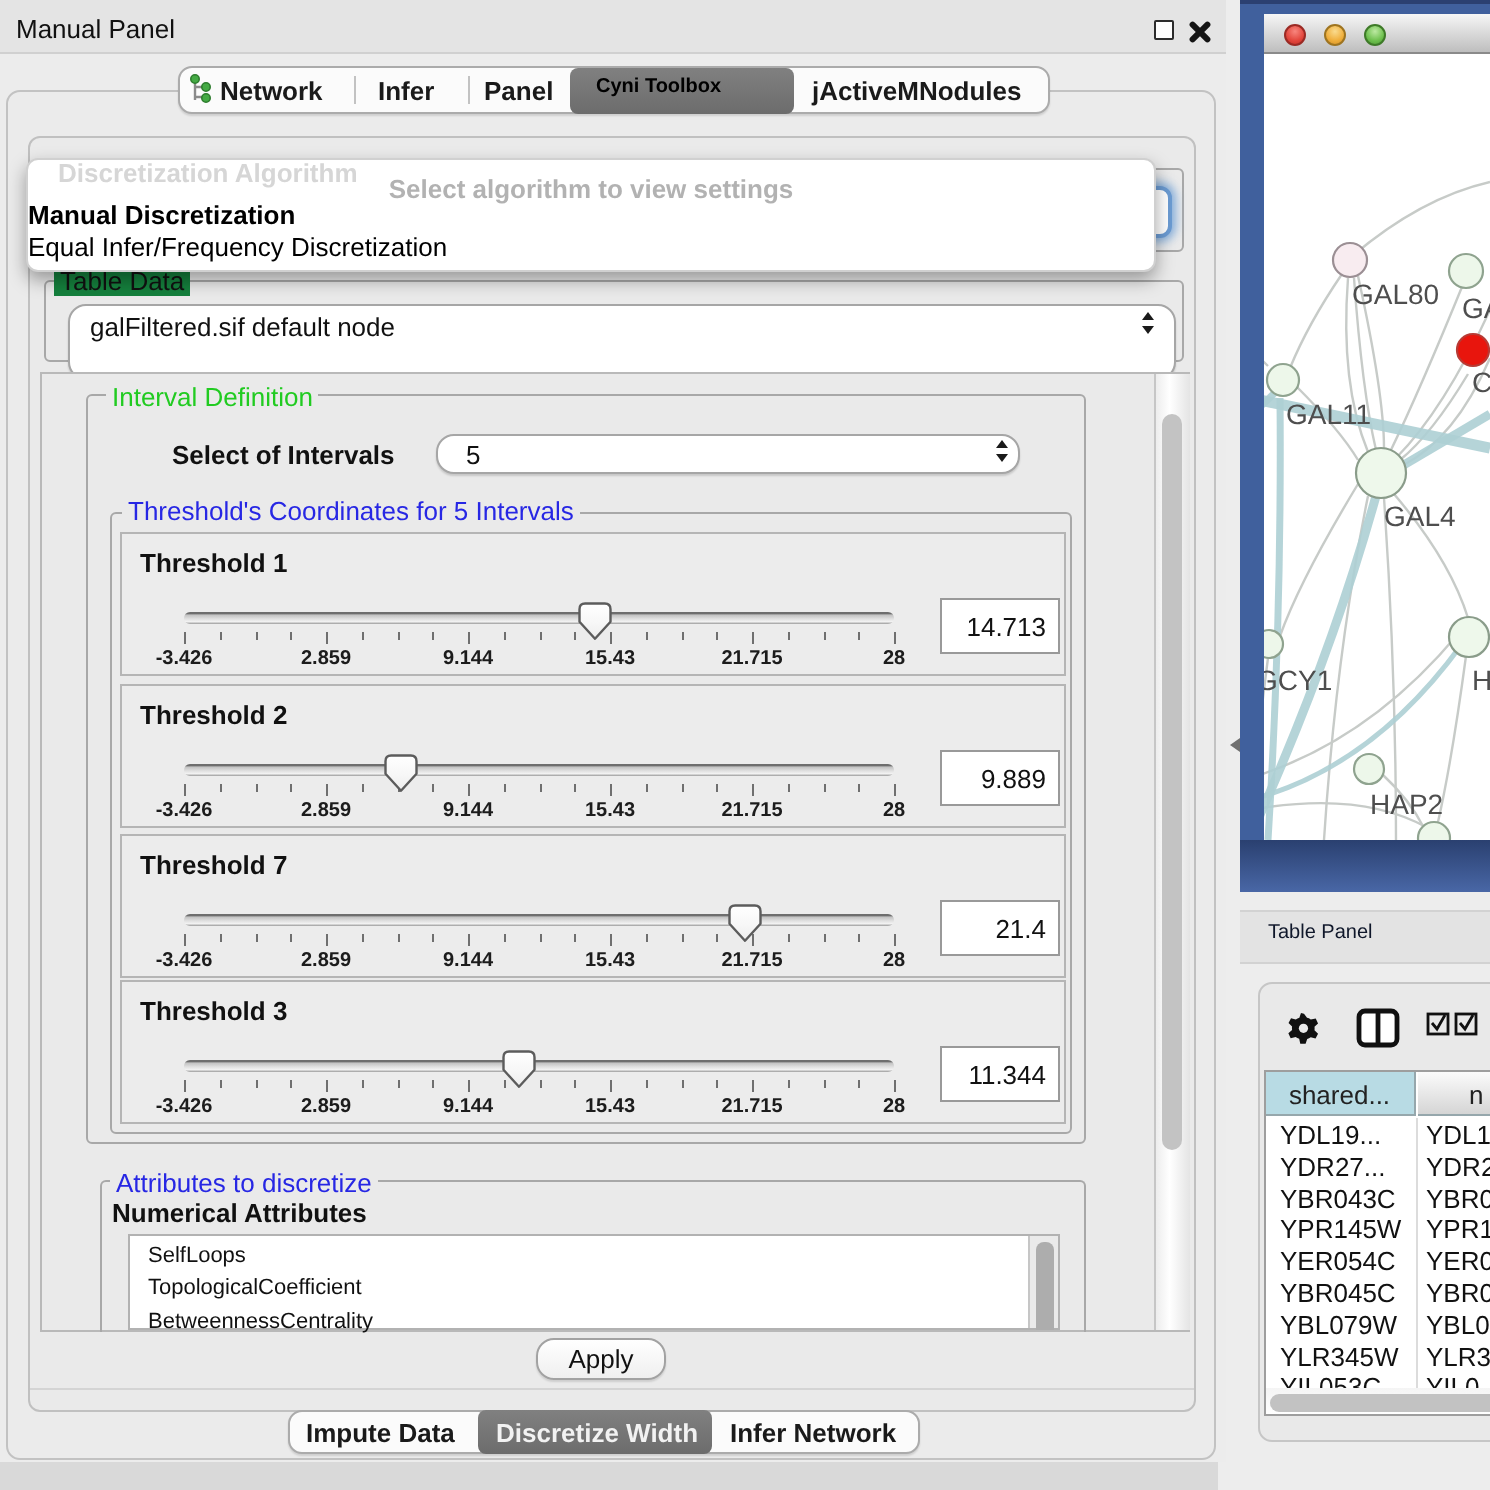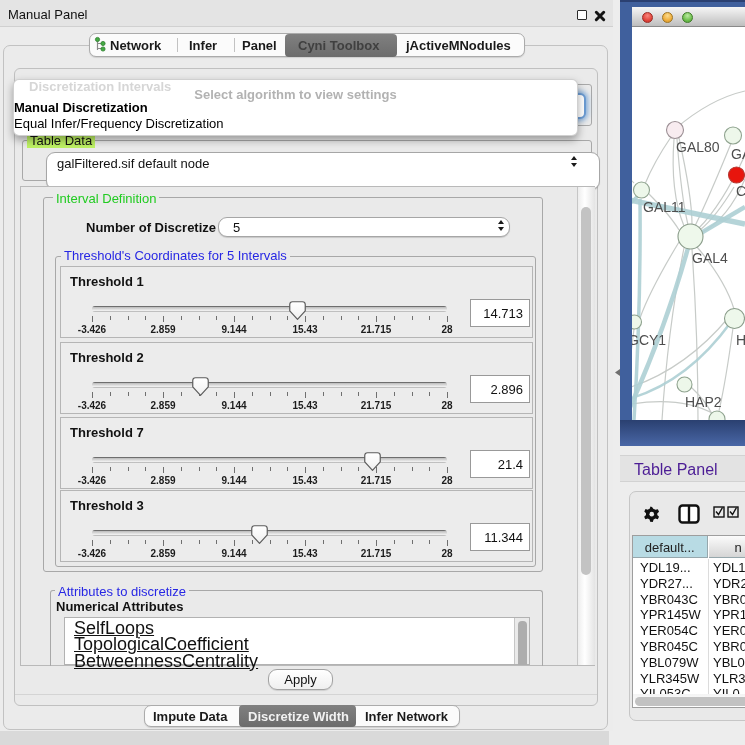--- a/index.html
+++ b/index.html
@@ -47,47 +47,47 @@
   <circle cx="3.5" cy="3.5" r="2.1" fill="#44AA44" stroke="#2e7d2e" stroke-width="0.8"></circle>
   <circle cx="9" cy="7.5" r="2.1" fill="#44AA44" stroke="#2e7d2e" stroke-width="0.8"></circle>
   <circle cx="9" cy="13" r="2.1" fill="#44AA44" stroke="#2e7d2e" stroke-width="0.8"></circle>
 </svg>
 <div class="abs" style="left:110px;top:38px;font-size:13px;font-weight:bold;color:#1a1a1a;">Network</div>
 <div class="abs seg-sep" style="left:177px;top:38px;"></div>
 <div class="abs" style="left:189px;top:38px;font-size:13px;font-weight:bold;color:#1a1a1a;">Infer</div>
 <div class="abs seg-sep" style="left:234px;top:38px;"></div>
 <div class="abs" style="left:242px;top:38px;font-size:13px;font-weight:bold;color:#1a1a1a;">Panel</div>
 <div class="abs" style="left:285px;top:33.5px;width:112px;height:23px;background:linear-gradient(180deg,#808080,#6c6c6c);border-radius:4px;"></div>
-<div class="abs" style="left:298px;top:38px;font-size:13px;font-weight:bold;color:#404040;">Cyni Toolbox</div>
+<div class="abs" style="left:298px;top:38px;font-size:10px;font-weight:bold;color:#000000;">Cyni Toolbox</div>
 <div class="abs" style="left:406px;top:38px;font-size:13px;font-weight:bold;color:#1a1a1a;">jActiveMNodules</div>
 
 <div class="abs" style="left:14px;top:68px;width:584px;height:638px;background:#EAEAEA;border:1px solid #C0C0C0;border-radius:6px;"></div>
 
 <div class="grp" style="left:22px;top:84px;width:570px;height:42px;"></div>
 <div class="abs" style="left:28px;top:93px;width:558px;height:26px;background:#fff;border:2px solid #6B9BD2;border-radius:6px;box-shadow:0 0 5px 2px rgba(100,155,215,0.75);"></div>
 
 <div class="grp" style="left:22px;top:140px;width:570px;height:41px;"></div>
-<div class="grp-title" style="left:27px;top:133px;background:#bef264;color:#111;">Table Data</div>
-<div class="combo" style="left:46px;top:152px;width:554px;height:38px;">
+<div class="grp-title" style="left:27px;top:133px;background:#15803d;color:#111;">Table Data</div>
+<div class="combo" style="left:34px;top:152px;width:554px;height:38px;">
   <span style="position:absolute;left:10px;top:3px;">galFiltered.sif default node</span>
 </div>
 <div class="combo-arrows" style="left:569px;top:156px;">
     <div class="tri-up"></div>
     <div class="tri-dn"></div>
   </div>
 
 <div class="abs" style="left:20px;top:186px;width:575px;height:480px;background:#EAEAEA;border:1px solid #B9B9B9;"></div>
 
 <div class="abs" style="left:577px;top:187px;width:18px;height:478px;background:linear-gradient(90deg,#ededed,#ffffff 40%,#e4e4e4);border-left:1px solid #C6C6C6;"></div>
 <div class="abs" style="left:581px;top:207px;width:10px;height:368px;background:#C3C3C3;border-radius:5px;"></div>
 
 <div class="grp" style="left:43px;top:197px;width:500px;height:375px;"></div>
 <div class="grp-title" style="left:53px;top:191px;background:#EAEAEA;color:#21CB21;">Interval Definition</div>
 
-<div class="abs" style="left:86px;top:220px;font-size:13px;font-weight:bold;color:#111;">Number of Discretize</div>
+<div class="abs" style="left:86px;top:220px;font-size:13px;font-weight:bold;color:#111;">Select of Intervals</div>
 <div class="combo" style="left:218px;top:217px;width:292px;height:20px;">
   <span style="position:absolute;left:14px;top:2px;">5</span>
 </div>
 <div class="combo-arrows" style="left:496px;top:220px;">
     <div class="tri-up"></div>
     <div class="tri-dn"></div>
   </div>
 
 <div class="grp" style="left:55px;top:256px;width:481px;height:311px;"></div>
 <div class="grp-title" style="left:61px;top:248px;background:#EAEAEA;color:#2727E4;">Threshold's Coordinates for 5 Intervals</div>
@@ -167,21 +167,21 @@
     <svg style="position:absolute;left:131.2px;top:33.5px;" width="17" height="20" viewBox="0 0 17 20">
      <path d="M3.6 0.75 L13.4 0.75 Q16.25 0.75 16.25 3.6 L16.25 9.9 L8.5 18.4 L0.75 9.9 L0.75 3.6 Q0.75 0.75 3.6 0.75 Z" fill="url(#tg)" stroke="#5c5c5c" stroke-width="1.2" stroke-linejoin="round"></path>
      <defs>
         <linearGradient id="tg" x1="0" y1="0" x2="0" y2="1">
        <stop offset="0" stop-color="#ffffff"></stop>
           <stop offset="0.55" stop-color="#f7f7f7"></stop>
           <stop offset="1" stop-color="#ededed"></stop>
      </linearGradient>
       </defs>
     </svg>
-    <div class="vfield">2.896</div>
+    <div class="vfield">9.889</div>
   </div>
 <div class="tbox" style="top:417px;height:72px;">
     <b>Threshold 7</b>
     <div class="track" style="top:39px;"></div>
     <div class="tick" style="left:31.0px;top:49px;height:6px;"></div>
     <div class="tick" style="left:48.8px;top:49px;height:4px;"></div>
     <div class="tick" style="left:66.5px;top:49px;height:4px;"></div>
     <div class="tick" style="left:84.3px;top:49px;height:4px;"></div>
     <div class="tick" style="left:102.0px;top:49px;height:6px;"></div>
     <div class="tick" style="left:119.8px;top:49px;height:4px;"></div>
@@ -260,21 +260,21 @@
     </svg>
     <div class="vfield">11.344</div>
   </div>
 
 <div class="abs" style="left:50px;top:590px;width:493px;height:76px;border:1px solid #A8A8A8;border-bottom:none;border-radius:3px 3px 0 0;"></div>
 <div class="grp-title" style="left:55px;top:584px;background:#EAEAEA;color:#2727E4;">Attributes to discretize</div>
 <div class="abs" style="left:56px;top:599px;font-size:13px;font-weight:bold;color:#111;">Numerical Attributes</div>
 <div class="abs" style="left:64px;top:617px;width:466px;height:48px;background:#fff;border:1px solid #B2B2B2;"></div>
 <div class="abs" style="left:514px;top:618px;width:15px;height:46px;background:#EAEAEA;border-left:1px solid #C6C6C6;"></div>
 <div class="abs" style="left:518px;top:621px;width:9px;height:44px;background:#ADADAD;border-radius:4px 4px 0 0;"></div>
-<div class="abs" style="left:74px;top:620px;font-size:18px;color:#111;line-height:16.4px;text-decoration:underline;">SelfLoops<br>TopologicalCoefficient<br>BetweennessCentrality</div>
+<div class="abs" style="left:74px;top:620px;font-size:11px;color:#111;line-height:16.4px;">SelfLoops<br>TopologicalCoefficient<br>BetweennessCentrality</div>
 
 <div class="abs" style="left:15px;top:694px;width:582px;height:1px;background:#D4D4D4;"></div>
 <div class="abs" style="left:268px;top:669px;width:65px;height:21px;background:linear-gradient(180deg,#ffffff,#efefef);border:1px solid #A2A2A2;border-radius:9px;font-size:13px;color:#111;text-align:center;padding-top:2px;box-shadow:0 1px 1px rgba(0,0,0,0.12);">Apply</div>
 
 <div class="abs" style="left:144px;top:705px;width:316px;height:22px;background:#FBFBFB;border:1px solid #ABABAB;border-radius:7px;box-shadow:0 1px 1px rgba(0,0,0,0.12);"></div>
 <div class="abs" style="left:239px;top:705px;width:117px;height:22px;background:linear-gradient(180deg,#808080,#6c6c6c);border-radius:4px;"></div>
 <div class="abs" style="left:153px;top:709px;font-size:13px;font-weight:bold;color:#1a1a1a;">Impute Data</div>
 <div class="abs" style="left:248px;top:709px;font-size:13px;font-weight:bold;color:#F2F2F2;">Discretize Width</div>
 <div class="abs" style="left:365px;top:709px;font-size:13px;font-weight:bold;color:#1a1a1a;">Infer Network</div>
 
@@ -340,47 +340,47 @@
     <text x="104" y="169">C</text>
     <text x="11" y="185">GAL11</text>
     <text x="60" y="236">GAL4</text>
     <text x="-4" y="318">GCY1</text>
     <text x="104" y="318">H</text>
     <text x="53" y="380">HAP2</text>
   </g>
 </svg>
 
 <div class="abs" style="left:620px;top:455px;width:125px;height:27px;background:#E3E3E3;border-top:1px solid #D2D2D2;border-bottom:1px solid #D2D2D2;"></div>
-<div class="abs" style="left:634px;top:461px;font-size:16px;color:#4c1d95;">Table Panel</div>
+<div class="abs" style="left:634px;top:461px;font-size:10px;color:#0f172a;">Table Panel</div>
 
 <div class="abs" style="left:629px;top:491px;width:125px;height:230px;background:#E9E9E9;border:1px solid #C6C6C6;border-radius:7px 0 0 7px;"></div>
 
 <svg class="abs" style="left:644px;top:506px;" width="16" height="16" viewBox="0 0 18 18">
   <path d="M9 1 L10.7 3.3 A6 6 0 0 1 12.8 4.2 L15.6 3.6 L16.9 6.4 L14.9 8.3 A6 6 0 0 1 14.9 10.2 L16.9 12.2 L15.5 14.9 L12.8 14.2 A6 6 0 0 1 10.8 15.2 L9.9 17.9 L6.9 17.8 L6.3 15.1 A6 6 0 0 1 4.3 14.1 L1.5 14.8 L0.2 12 L2.3 10.1 A6 6 0 0 1 2.3 8.2 L0.3 6.2 L1.7 3.5 L4.4 4.2 A6 6 0 0 1 6.4 3.2 L7.3 0.5 Z" fill="#111"></path>
   <circle cx="8.7" cy="9.2" r="2.6" fill="#EAEAEA"></circle>
 </svg>
 <svg class="abs" style="left:678px;top:504px;" width="22" height="20" viewBox="0 0 22 20">
   <rect x="1.5" y="1.5" width="19" height="17" rx="3" fill="#fff" stroke="#111" stroke-width="2.4"></rect>
   <line x1="11" y1="2" x2="11" y2="18" stroke="#111" stroke-width="2.4"></line>
 </svg>
 <svg class="abs" style="left:713px;top:506px;" width="28" height="12" viewBox="0 0 28 12">
   <rect x="1" y="1" width="10" height="10" fill="none" stroke="#111" stroke-width="1.4"></rect>
   <path d="M3 5.5 L5.5 8.5 L9.5 1.5" fill="none" stroke="#111" stroke-width="1.4"></path>
   <rect x="15" y="1" width="10" height="10" fill="none" stroke="#111" stroke-width="1.4"></rect>
   <path d="M17 5.5 L19.5 8.5 L23.5 1.5" fill="none" stroke="#111" stroke-width="1.4"></path>
 </svg>
 
 <div class="abs" style="left:632px;top:535px;width:113px;height:172px;background:#fff;border:1px solid #9E9E9E;border-right:none;"></div>
-<div class="abs" style="left:633px;top:536px;width:74.5px;height:22px;background:#B8DBE4;border-right:1px solid #96A7AC;border-bottom:1px solid #96A7AC;font-size:13px;color:#222;text-align:center;padding-top:4px;">default...</div>
+<div class="abs" style="left:633px;top:536px;width:74.5px;height:22px;background:#B8DBE4;border-right:1px solid #96A7AC;border-bottom:1px solid #96A7AC;font-size:13px;color:#222;text-align:center;padding-top:4px;">shared...</div>
 <div class="abs" style="left:708.5px;top:536px;width:37px;height:22px;background:linear-gradient(180deg,#FBFBFB,#D5D5D5);border-bottom:1px solid #96A7AC;font-size:13px;color:#222;padding:4px 0 0 26px;">n</div>
 <div class="abs" style="left:708px;top:559px;width:1px;height:135px;background:#DCDCDC;"></div>
 <div class="abs" style="left:640px;top:560px;height:134px;overflow:hidden;font-size:13px;color:#111;line-height:15.8px;">YDL19...<br>YDR27...<br>YBR043C<br>YPR145W<br>YER054C<br>YBR045C<br>YBL079W<br>YLR345W<br>YIL053C</div>
 <div class="abs" style="left:713px;top:560px;height:134px;overflow:hidden;font-size:13px;color:#111;line-height:15.8px;">YDL1<br>YDR2<br>YBR0<br>YPR1<br>YER0<br>YBR0<br>YBL0<br>YLR3<br>YIL0</div>
 
 <div class="abs" style="left:633px;top:694px;width:112px;height:13px;background:linear-gradient(180deg,#f4f4f4,#ffffff);"></div>
 <div class="abs" style="left:635px;top:697px;width:115px;height:9px;background:#C2C2C2;border-radius:5px;"></div>
 <div class="abs" style="left:632px;top:707px;width:113px;height:1px;background:#9E9E9E;"></div>
 
 <div class="abs" style="left:13px;top:79px;width:565px;height:57px;background:#ffffff;border:1px solid rgba(150,150,150,0.45);border-radius:6px;box-shadow:0 4px 9px rgba(0,0,0,0.35);"></div>
-<div class="abs" style="left:29px;top:79px;font-size:13px;font-weight:bold;color:#D6D6D6;">Discretization Intervals</div>
+<div class="abs" style="left:29px;top:79px;font-size:13px;font-weight:bold;color:#D6D6D6;">Discretization Algorithm</div>
 <div class="abs" style="left:13px;top:87px;width:565px;text-align:center;font-size:13px;font-weight:bold;color:#B2B2B2;">Select algorithm to view settings</div>
 <div class="abs" style="left:14px;top:100px;font-size:13px;font-weight:bold;color:#000;">Manual Discretization</div>
 <div class="abs" style="left:14px;top:115.5px;font-size:13px;color:#000;">Equal Infer/Frequency Discretization</div>
 
 </body></html>

